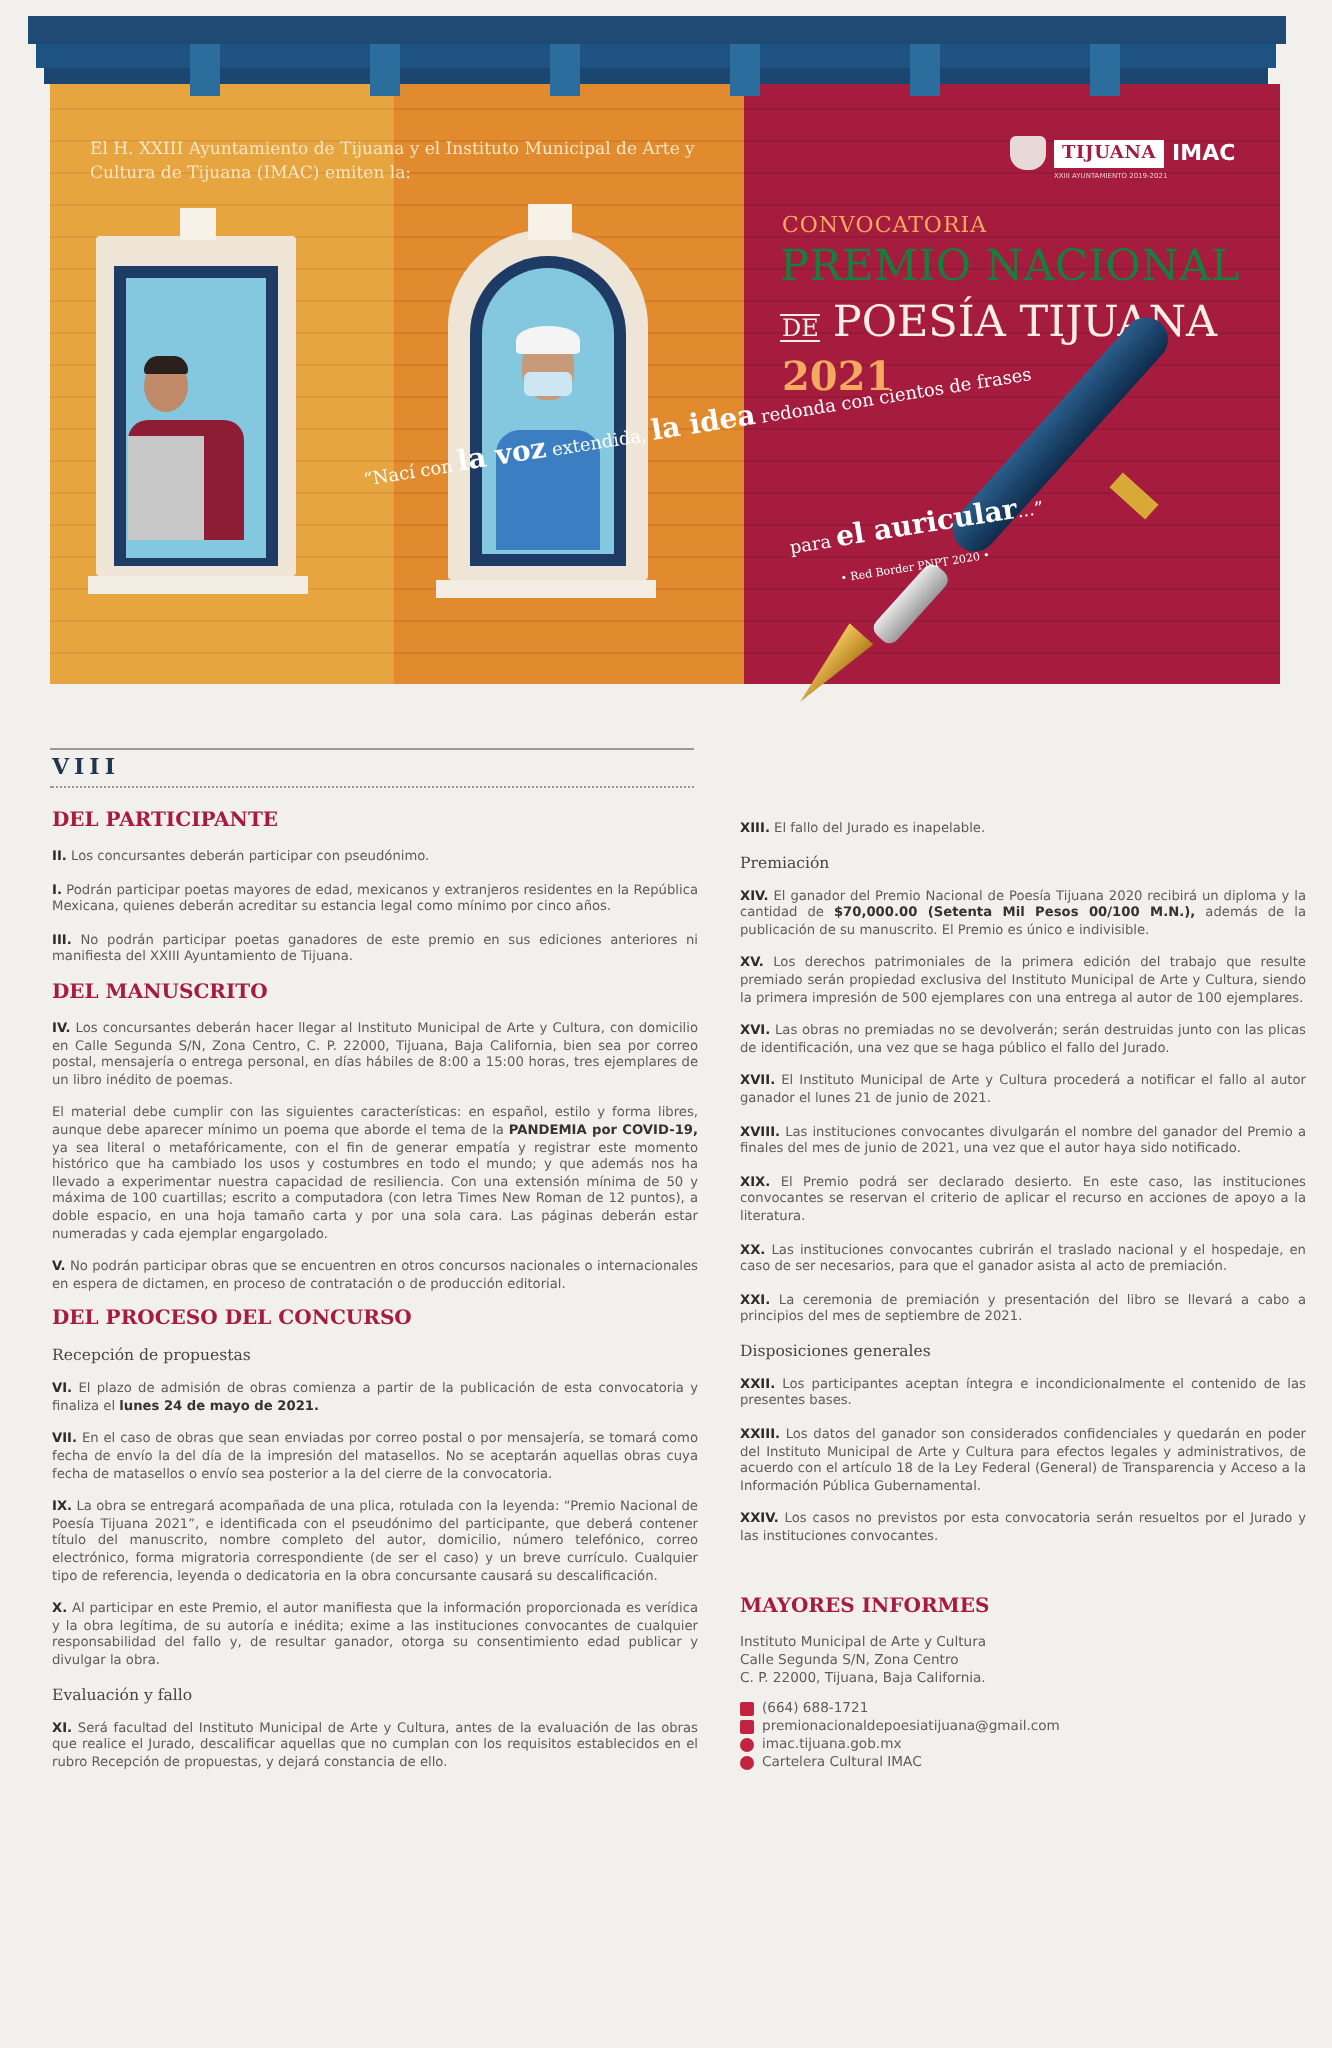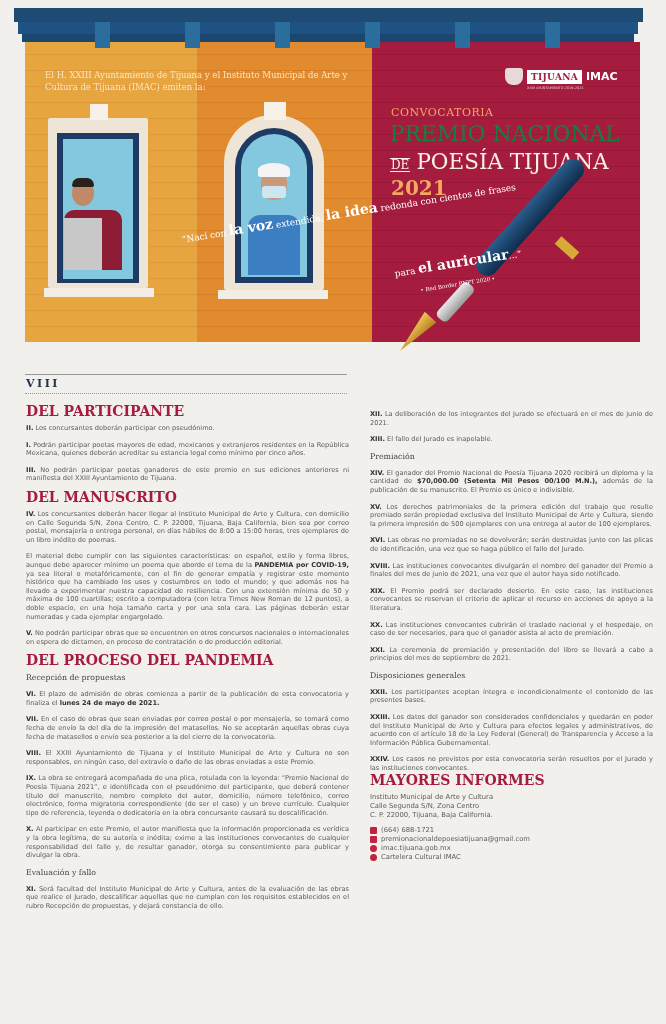--- a/index.html
+++ b/index.html
@@ -71,21 +71,21 @@
     border-radius: 5px; transform: rotate(-48deg); transform-origin: left center; }
   .pen-nib { position: absolute; left: 400px; top: 343px; width: 46px; height: 16px; background: linear-gradient(180deg,#f1c55a,#b37e1e);
     clip-path: polygon(0 50%, 100% 0, 100% 100%); transform: rotate(-48deg); transform-origin: left center; }
   
   .bases-rule { position: absolute; left: 25px; width: 322px; border-top: 1px solid #999; }
   .bases-title { position: absolute; left: 26px; top: 377px; font-family: "DejaVu Serif", serif; font-weight: bold;
     color: #1f3550; font-size: 11px; letter-spacing: 2.5px; }
   .col { position: absolute; font-size: 6.6px; line-height: 8.6px; color: #5c5c5c; text-align: justify; }
   .col-left { left: 26px; top: 406px; width: 323px; }
   .col-right { left: 370px; top: 410px; width: 283px; }
-  .sec { font-family: "DejaVu Serif", serif; font-weight: bold; color: #a51c3f; font-size: 14px; margin-bottom: 8px; line-height: 10px; }
+  .sec { font-family: "DejaVu Serif", serif; font-weight: bold; color: #a51c3f; font-size: 10px; margin-bottom: 8px; line-height: 10px; }
   .sub { font-family: "DejaVu Serif", serif; font-weight: normal; color: #444; font-size: 7.8px; margin-bottom: 7px; line-height: 10px; }
   .par { margin-bottom: 8px; }
   .par b { color: #333; }
   .num { font-weight: bold; color: #2c2c2c; }
   .info { font-size: 6.8px; line-height: 9px; color: #5c5c5c; margin-bottom: 6px; }
   .contact { display: flex; align-items: center; gap: 4px; font-size: 6.8px; line-height: 9px; color: #5c5c5c; }
   .cicon { width: 7px; height: 7px; border-radius: 50%; background: #c2243f; display: inline-block; flex: none; }
   .cicon.sq { border-radius: 1px; }
 </style>
 </head>
@@ -164,46 +164,45 @@
   <div class="sec">DEL PARTICIPANTE</div>
   <p class="par"><span class="num">II.</span><span> Los concursantes deberán participar con pseudónimo.</span></p>
   <p class="par"><span class="num">I.</span><span> Podrán participar poetas mayores de edad, mexicanos y extranjeros residentes en la República Mexicana, quienes deberán acreditar su estancia legal como mínimo por cinco años.</span></p>
   <p class="par" style="margin-bottom:9px"><span class="num">III.</span><span> No podrán participar poetas ganadores de este premio en sus ediciones anteriores ni manifiesta del XXIII Ayuntamiento de Tijuana.</span></p>
 
   <div class="sec">DEL MANUSCRITO</div>
   <p class="par"><span class="num">IV.</span><span> Los concursantes deberán hacer llegar al Instituto Municipal de Arte y Cultura, con domicilio en Calle Segunda S/N, Zona Centro, C. P. 22000, Tijuana, Baja California, bien sea por correo postal, mensajería o entrega personal, en días hábiles de 8:00 a 15:00 horas, tres ejemplares de un libro inédito de poemas.</span></p>
   <p class="par"><span>El material debe cumplir con las siguientes características: en español, estilo y forma libres, aunque debe aparecer mínimo un poema que aborde el tema de la </span><b>PANDEMIA por COVID-19,</b><span> ya sea literal o metafóricamente, con el fin de generar empatía y registrar este momento histórico que ha cambiado los usos y costumbres en todo el mundo; y que además nos ha llevado a experimentar nuestra capacidad de resiliencia. Con una extensión mínima de 50 y máxima de 100 cuartillas; escrito a computadora (con letra Times New Roman de 12 puntos), a doble espacio, en una hoja tamaño carta y por una sola cara. Las páginas deberán estar numeradas y cada ejemplar engargolado.</span></p>
   <p class="par" style="margin-bottom:9px"><span class="num">V.</span><span> No podrán participar obras que se encuentren en otros concursos nacionales o internacionales en espera de dictamen, en proceso de contratación o de producción editorial.</span></p>
 
-  <div class="sec">DEL PROCESO DEL PANDEMIA</div>
+  <div class="sec">DEL PROCESO DEL CONCURSO</div>
   <div class="sub">Recepción de propuestas</div>
   <p class="par"><span class="num">VI.</span><span> El plazo de admisión de obras comienza a partir de la publicación de esta convocatoria y finaliza el </span><b>lunes 24 de mayo de 2021.</b></p>
   <p class="par"><span class="num">VII.</span><span> En el caso de obras que sean enviadas por correo postal o por mensajería, se tomará como fecha de envío la del día de la impresión del matasellos. No se aceptarán aquellas obras cuya fecha de matasellos o envío sea posterior a la del cierre de la convocatoria.</span></p>
-  <p class="par"><span class="num">VIII.</span><span> El XXIII Ayuntamiento de Tijuana y el Instituto Municipal de Arte y Cultura no son responsables, en ningún caso, del extravío o daño de las obras enviadas a este Premio.</span></p>
   <p class="par"><span class="num">IX.</span><span> La obra se entregará acompañada de una plica, rotulada con la leyenda: “Premio Nacional de Poesía Tijuana 2021”, e identificada con el pseudónimo del participante, que deberá contener título del manuscrito, nombre completo del autor, domicilio, número telefónico, correo electrónico, forma migratoria correspondiente (de ser el caso) y un breve currículo. Cualquier tipo de referencia, leyenda o dedicatoria en la obra concursante causará su descalificación.</span></p>
-  <p class="par"><span class="num">X.</span><span> Al participar en este Premio, el autor manifiesta que la información proporcionada es verídica y la obra legítima, de su autoría e inédita; exime a las instituciones convocantes de cualquier responsabilidad del fallo y, de resultar ganador, otorga su consentimiento para publicar y divulgar la obra.</span></p>
+  <p class="par"><span class="num">X.</span><span> Al participar en este Premio, el autor manifiesta que la información proporcionada es verídica y la obra legítima, de su autoría e inédita; exime a las instituciones convocantes de cualquier responsabilidad del fallo y, de resultar ganador, otorga su consentimiento edad publicar y divulgar la obra.</span></p>
   <div class="sub">Evaluación y fallo</div>
   <p class="par"><span class="num">XI.</span><span> Será facultad del Instituto Municipal de Arte y Cultura, antes de la evaluación de las obras que realice el Jurado, descalificar aquellas que no cumplan con los requisitos establecidos en el rubro Recepción de propuestas, y dejará constancia de ello.</span></p>
 </div>
 
 <div class="col col-right">
-  <p class="par"><span class="num">XII.</span><span> La deliberación de los integrantes del Jurado se efectuará en el mes de junio de 2021.</span></p>
   <p class="par"><span class="num">XIII.</span><span> El fallo del Jurado es inapelable.</span></p>
   <div class="sub">Premiación</div>
   <p class="par"><span class="num">XIV.</span><span> El ganador del Premio Nacional de Poesía Tijuana 2020 recibirá un diploma y la cantidad de </span><b>$70,000.00 (Setenta Mil Pesos 00/100 M.N.),</b><span> además de la publicación de su manuscrito. El Premio es único e indivisible.</span></p>
   <p class="par"><span class="num">XV.</span><span> Los derechos patrimoniales de la primera edición del trabajo que resulte premiado serán propiedad exclusiva del Instituto Municipal de Arte y Cultura, siendo la primera impresión de 500 ejemplares con una entrega al autor de 100 ejemplares.</span></p>
   <p class="par"><span class="num">XVI.</span><span> Las obras no premiadas no se devolverán; serán destruidas junto con las plicas de identificación, una vez que se haga público el fallo del Jurado.</span></p>
+  <p class="par"><span class="num">XVII.</span><span> El Instituto Municipal de Arte y Cultura procederá a notificar el fallo al autor ganador el lunes 21 de junio de 2021.</span></p>
   <p class="par"><span class="num">XVIII.</span><span> Las instituciones convocantes divulgarán el nombre del ganador del Premio a finales del mes de junio de 2021, una vez que el autor haya sido notificado.</span></p>
   <p class="par"><span class="num">XIX.</span><span> El Premio podrá ser declarado desierto. En este caso, las instituciones convocantes se reservan el criterio de aplicar el recurso en acciones de apoyo a la literatura.</span></p>
   <p class="par"><span class="num">XX.</span><span> Las instituciones convocantes cubrirán el traslado nacional y el hospedaje, en caso de ser necesarios, para que el ganador asista al acto de premiación.</span></p>
   <p class="par"><span class="num">XXI.</span><span> La ceremonia de premiación y presentación del libro se llevará a cabo a principios del mes de septiembre de 2021.</span></p>
   <div class="sub">Disposiciones generales</div>
   <p class="par"><span class="num">XXII.</span><span> Los participantes aceptan íntegra e incondicionalmente el contenido de las presentes bases.</span></p>
   <p class="par"><span class="num">XXIII.</span><span> Los datos del ganador son considerados confidenciales y quedarán en poder del Instituto Municipal de Arte y Cultura para efectos legales y administrativos, de acuerdo con el artículo 18 de la Ley Federal (General) de Transparencia y Acceso a la Información Pública Gubernamental.</span></p>
-  <p class="par" style="margin-bottom:2px"><span class="num">XXIV.</span><span> Los casos no previstos por esta convocatoria serán resueltos por el Jurado y las instituciones convocantes.</span></p>
+  <p class="par" style="margin-bottom:26px"><span class="num">XXIV.</span><span> Los casos no previstos por esta convocatoria serán resueltos por el Jurado y las instituciones convocantes.</span></p>
 
   <div class="sec">MAYORES INFORMES</div>
   <div class="info">
     <div>Instituto Municipal de Arte y Cultura</div>
     <div>Calle Segunda S/N, Zona Centro</div>
     <div>C. P. 22000, Tijuana, Baja California.</div>
   </div>
   <div class="contact">
       <span class="cicon sq"></span>
       <span>(664) 688-1721</span>

